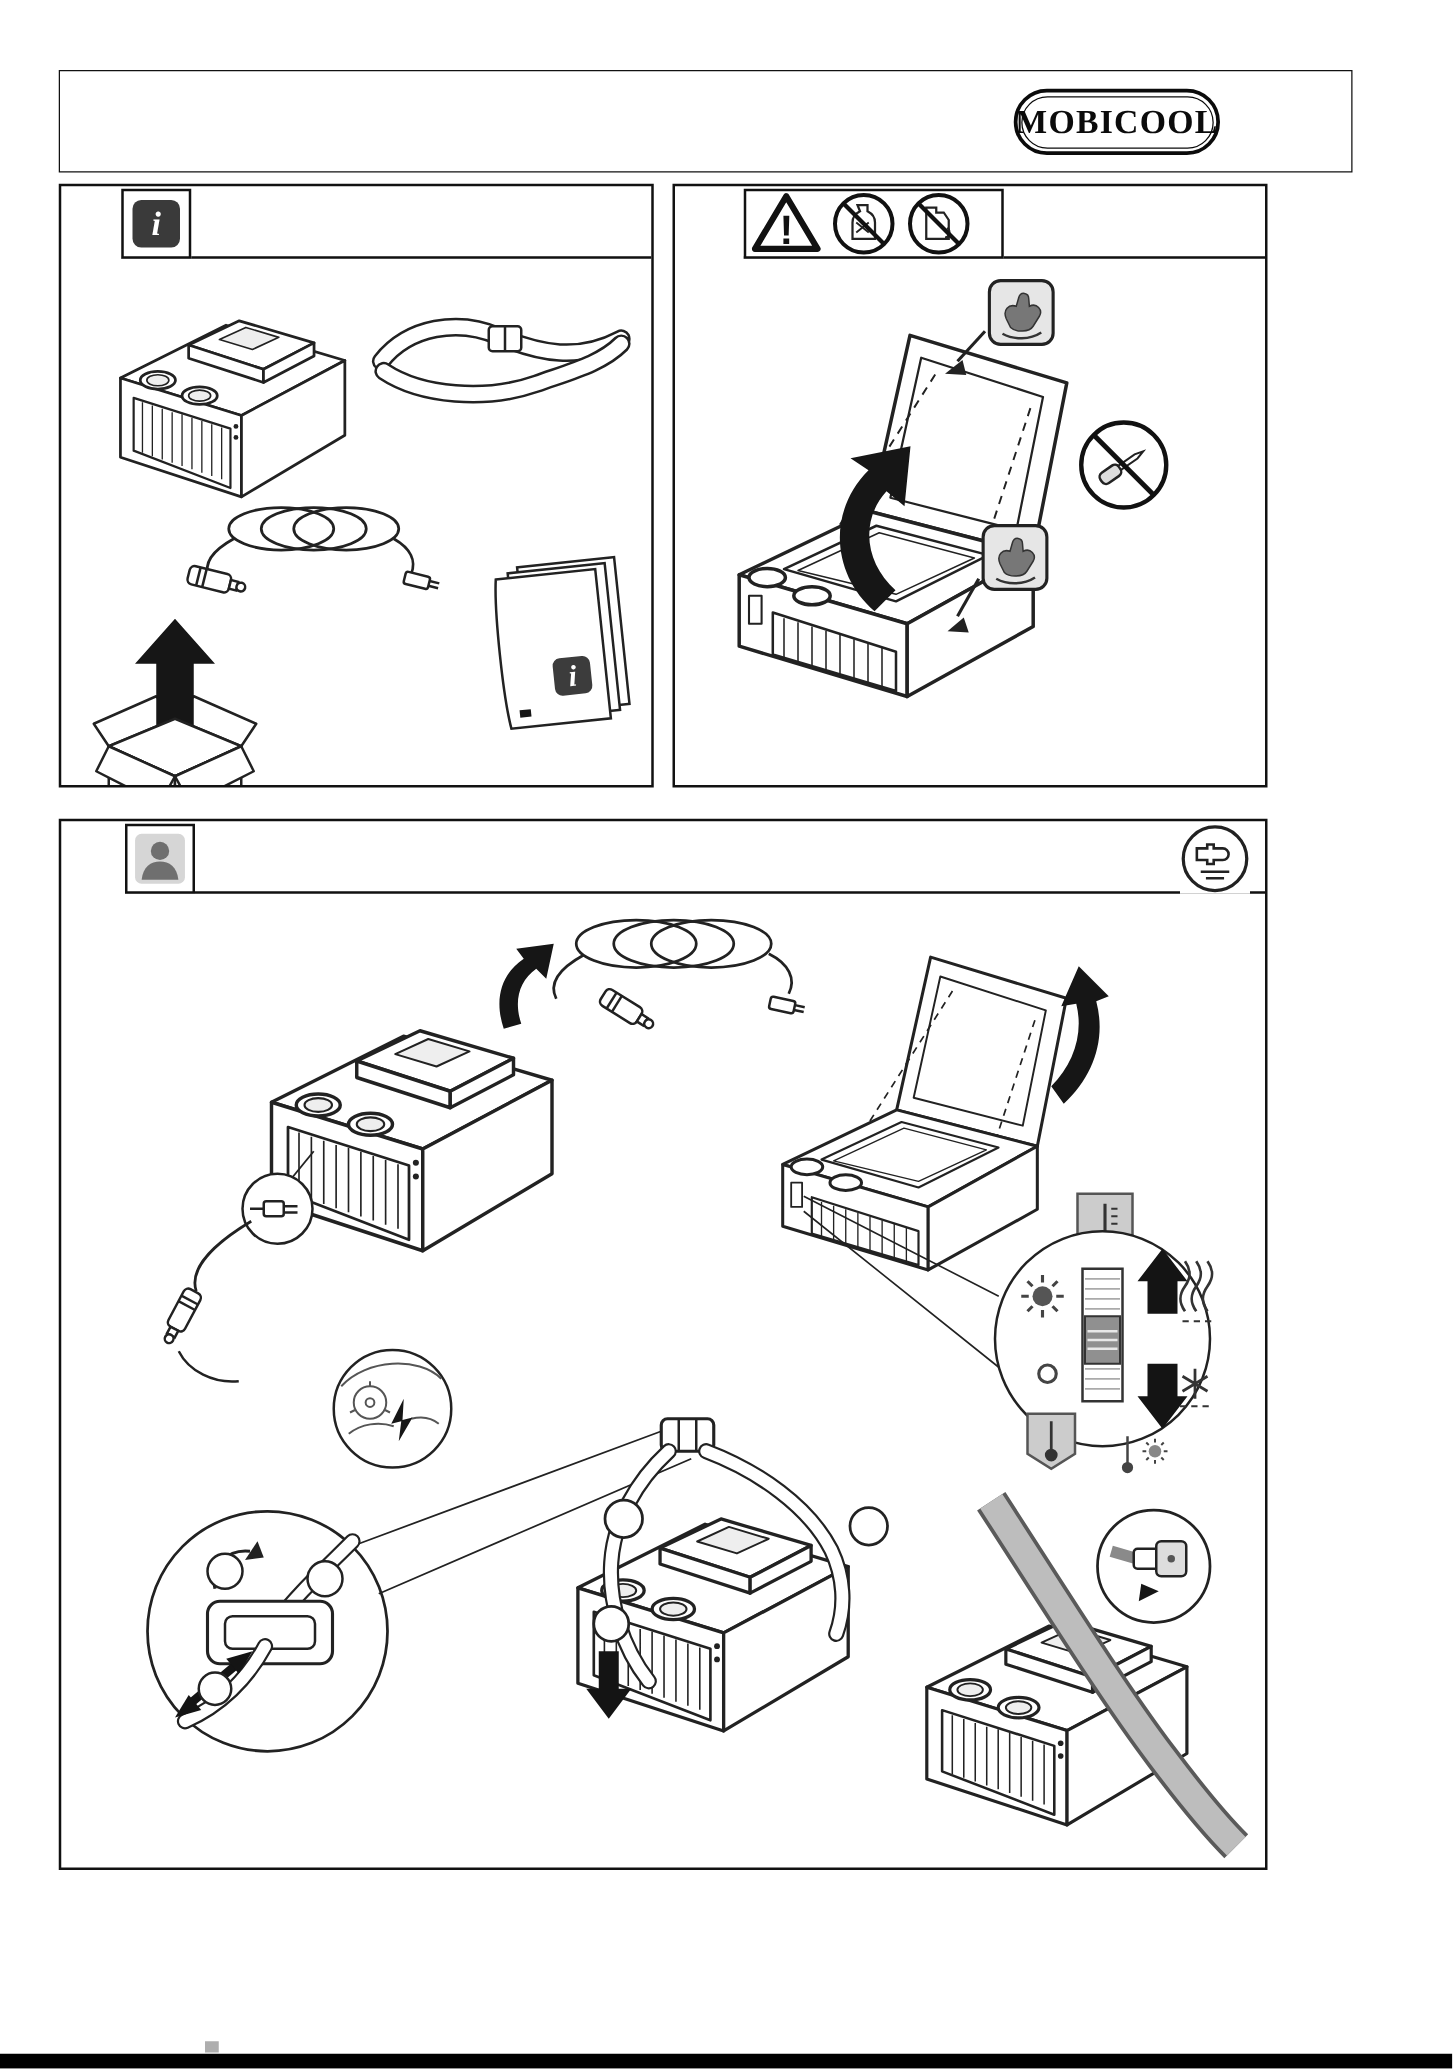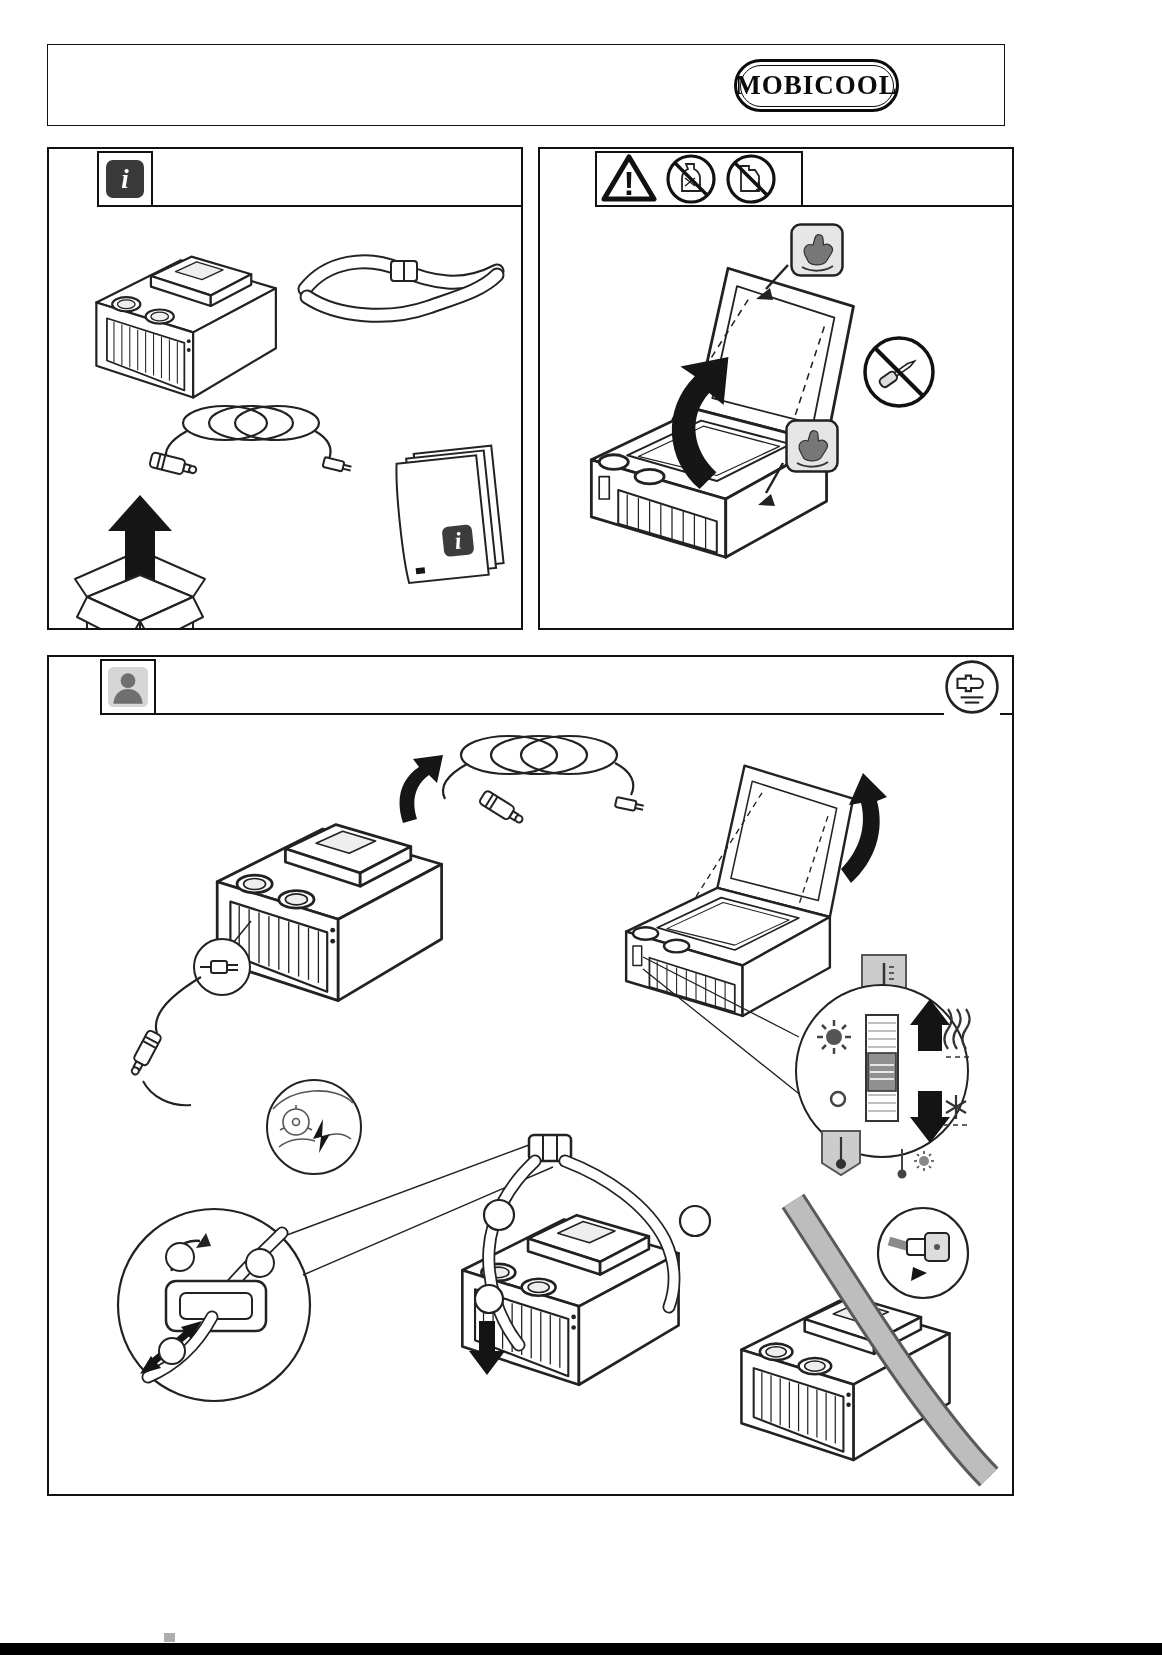--- a/index.html
+++ b/index.html
@@ -1,20 +1,20 @@
 <!DOCTYPE html>
 <html><head>
 <meta charset="utf-8">
 <style>
   *{margin:0;padding:0;box-sizing:border-box}
   html,body{background:#fff}
   body{font-family:"Liberation Sans",sans-serif;color:#111}
   .page{position:relative;width:1162px;height:1655px;background:#fff;overflow:hidden}
   .frame{position:absolute;border:2px solid #111;background:#fff}
-  .header-box{left:47px;top:44px;width:958px;height:82px;border-width:1.5px}
+  .header-box{left:47px;top:56px;width:1035px;height:82px;border-width:1.5px}
   .logo{position:absolute;right:105px;top:14px;width:165px;height:53px;border:3px solid #0b0b0b;
         border-radius:27px;display:flex;align-items:center;justify-content:center}
   .logo::after{content:"";position:absolute;inset:2.5px;border:1.5px solid #0b0b0b;border-radius:22px}
   .logo span{font-family:"Liberation Serif",serif;font-weight:bold;font-size:27px;letter-spacing:1px;color:#0b0b0b}
   .panel-1{left:47px;top:147px;width:476px;height:483px}
   .panel-2{left:538px;top:147px;width:476px;height:483px}
   .panel-3{left:47px;top:655px;width:967px;height:841px}
   .panel-head{position:absolute;left:48px;top:2px;right:0;height:56px;border-bottom:2px solid #111}
   .iconbox{position:absolute;left:0;top:0;width:56px;height:56px;border:2px solid #111;background:#fff;
            display:flex;align-items:center;justify-content:center}

